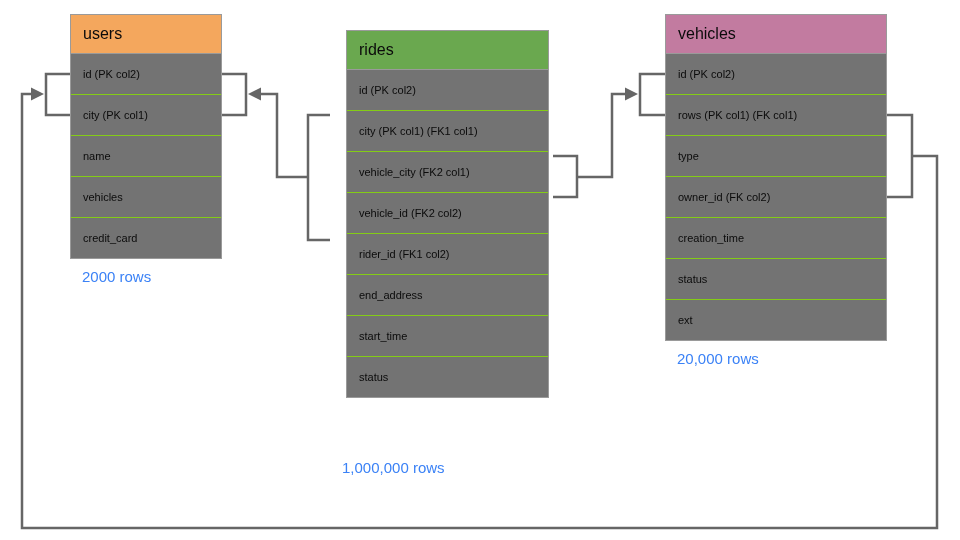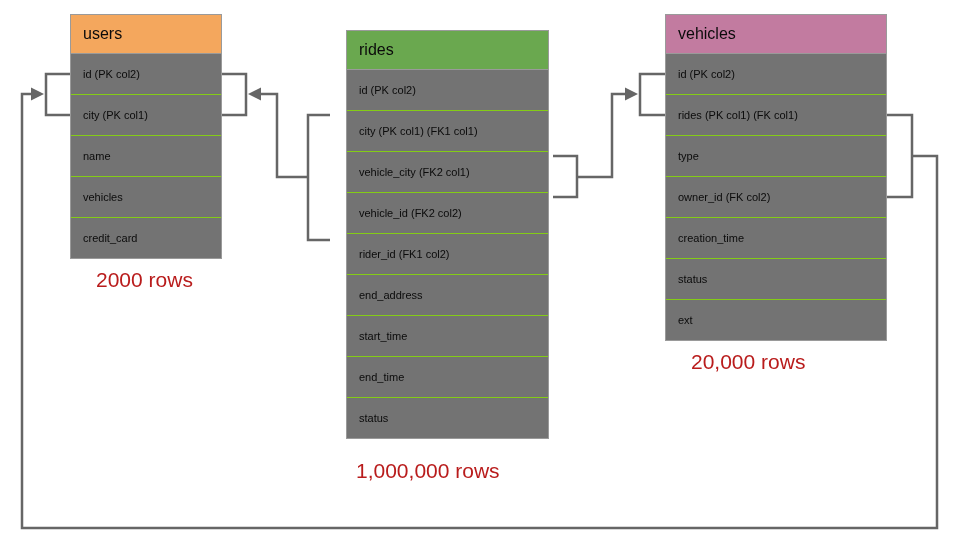--- a/index.html
+++ b/index.html
@@ -29,24 +29,23 @@
     height:40px;line-height:40px;
     padding-left:12px;
     font-size:11px;
     white-space:nowrap;
     color:#0b0b0b;
     background:#737373;
   }
   .tbl-row + .tbl-row{border-top:1px solid #84cc16;}
   .row-count{
     position:absolute;
-    font-size:21px;
-    color:#b91c1c;
+    font-size:15px;
+    color:#3b82f6;
     white-space:nowrap;
-    margin-left:14px;
   }
   #users-table{left:70px;top:14px;width:152px;}
   #rides-table{left:346px;top:14px;width:203px;margin-top:16px;}
   #vehicles-table{left:665px;top:14px;width:222px;}
   #users-rowcount{left:82px;top:268px;}
   #rides-rowcount{left:342px;top:459px;}
   #vehicles-rowcount{left:677px;top:350px;}
 </style>
 </head>
 <body>
@@ -89,29 +88,28 @@
 
   <div id="rides-table" class="db-table">
     <div class="tbl-header" style="background: rgb(106, 168, 79);">rides</div>
     <div class="tbl-row">id (PK col2)</div>
     <div class="tbl-row">city (PK col1) (FK1 col1)</div>
     <div class="tbl-row">vehicle_city (FK2 col1)</div>
     <div class="tbl-row">vehicle_id (FK2 col2)</div>
     <div class="tbl-row">rider_id (FK1 col2)</div>
     <div class="tbl-row">end_address</div>
     <div class="tbl-row">start_time</div>
-    <div class="tbl-row">end_time</div>
     <div class="tbl-row">status</div>
   </div>
   <div id="rides-rowcount" class="row-count">1,000,000 rows</div>
 
   <div id="vehicles-table" class="db-table">
     <div class="tbl-header" style="background: rgb(194, 123, 160);">vehicles</div>
     <div class="tbl-row">id (PK col2)</div>
-    <div class="tbl-row">rides (PK col1) (FK col1)</div>
+    <div class="tbl-row">rows (PK col1) (FK col1)</div>
     <div class="tbl-row">type</div>
     <div class="tbl-row">owner_id (FK col2)</div>
     <div class="tbl-row">creation_time</div>
     <div class="tbl-row">status</div>
     <div class="tbl-row">ext</div>
   </div>
   <div id="vehicles-rowcount" class="row-count">20,000 rows</div>
 
 </div>
 

